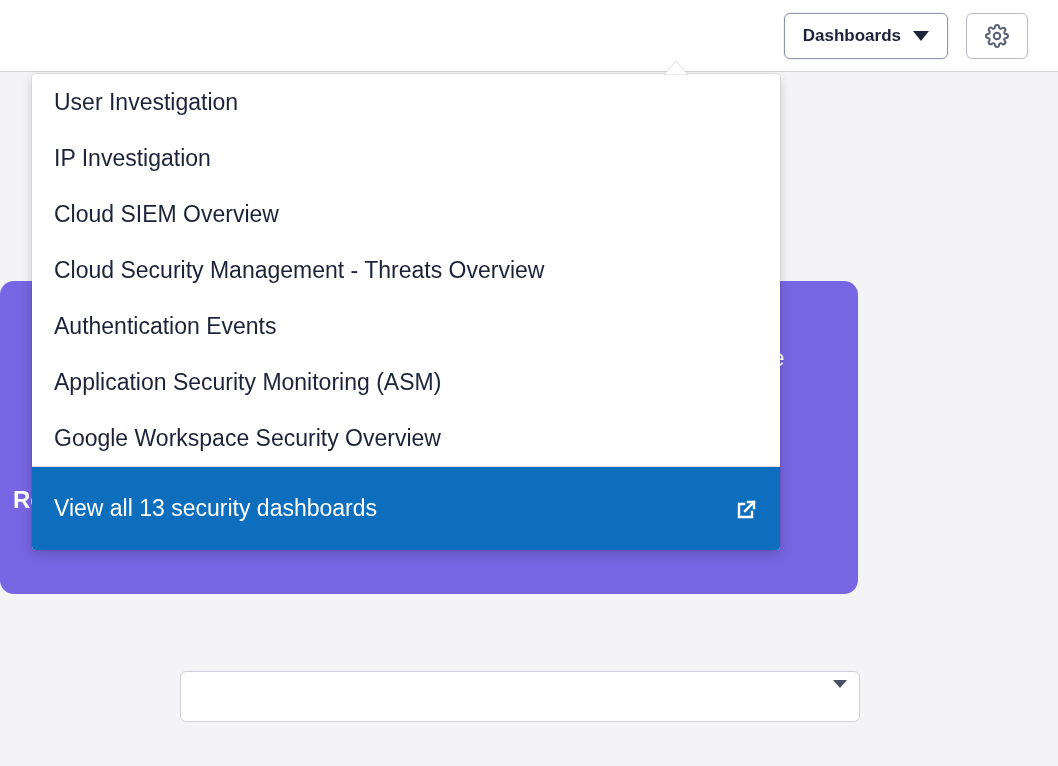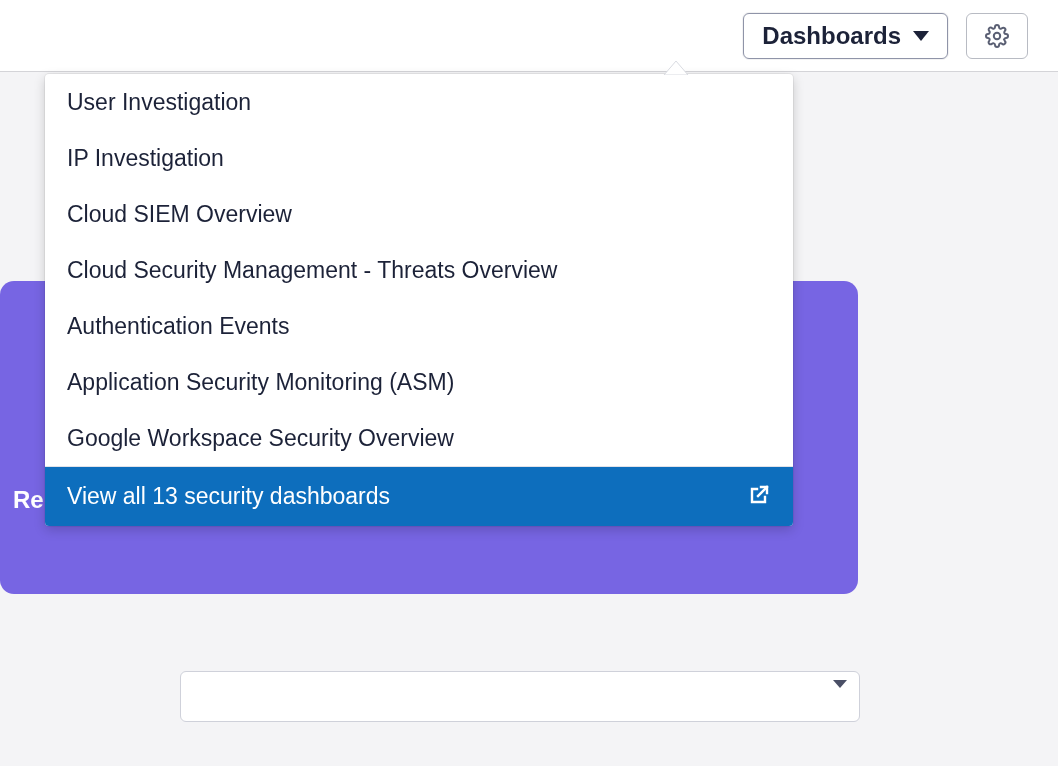--- a/index.html
+++ b/index.html
@@ -17,21 +17,21 @@
     z-index: 5;
   }
   .btn {
     border: 1px solid #b8bbc3;
     background: #fff;
     border-radius: 6px;
     height: 46px;
     display: flex;
     align-items: center;
     padding: 0 18px;
-    font-size: 24px;
+    font-size: 17px;
     font-weight: 600;
     color: #1c2238;
     cursor: pointer;
     gap: 12px;
   }
   .btn.active {
     box-shadow: 0 0 0 1px rgba(28,34,56,0.06);
     border-color: #8f94a8;
   }
   .gear-icon { display:inline-flex; }
@@ -64,43 +64,43 @@
   .stub-caret-inner { width:0;height:0;border-left:7px solid transparent;border-right:7px solid transparent;border-top:8px solid #4a4f66; }
   .popover-pointer {
     position:absolute;
     top:59px; left:662px;
     width:28px; height:16px;
     z-index:11;
   }
   .popover-pointer svg { display:block; }
   .dropdown-panel {
     position:absolute;
-    top:74px; left:45px; width:748px;
+    top:74px; left:32px; width:748px;
     background:#fff;
     border-radius:4px;
     box-shadow: 0 4px 12px rgba(0,0,0,0.18), 0 0 0 1px rgba(0,0,0,0.05);
     z-index:10;
     overflow:hidden;
   }
   .dd-item {
     padding: 15px 22px 14px;
     font-size: 23px;
     font-weight: 500;
     color: #1c2238;
     cursor:pointer;
   }
   .dd-sep {
     border-top: 1px solid #e1e2e8;
   }
   .dd-footer {
     background:#0d6ebd;
     color:#fff;
-    padding: 16px 22px;
+    padding: 28px 22px;
     display:flex;
-    align-items:flex-start;
+    align-items:flex-end;
     justify-content:space-between;
     font-size: 23px;
     font-weight: 500;
     cursor:pointer;
   }
   .ext-icon { display:inline-flex; }
 </style>
 </head>
 <body>
 

